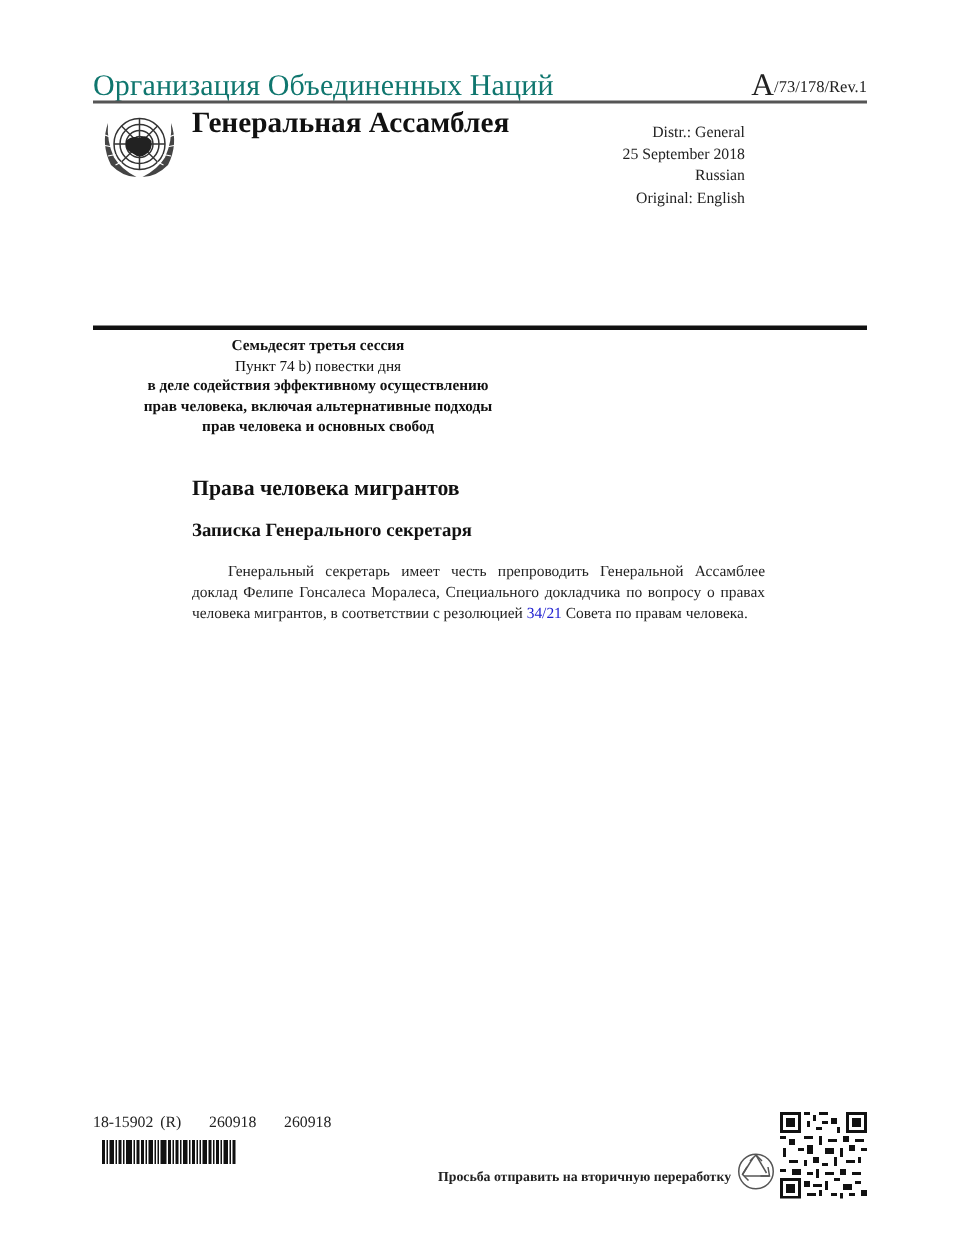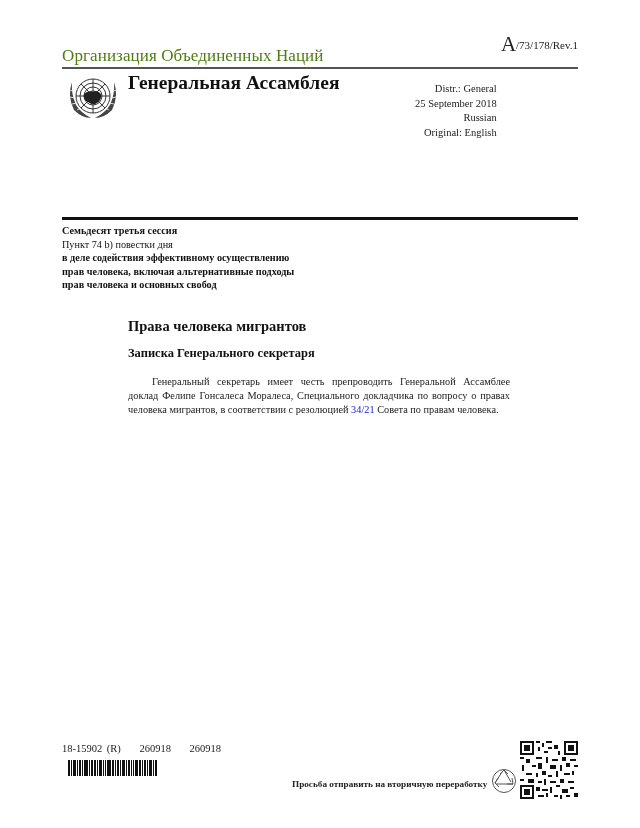--- a/index.html
+++ b/index.html
@@ -1,27 +1,27 @@
 <!DOCTYPE html>
 <html><head>
 <meta charset="utf-8">
 <style>
   html, body { margin:0; padding:0; background:#ffffff; }
   body { width:640px; height:828px; position:relative; overflow:hidden;
          font-family:"Liberation Serif", "DejaVu Serif", serif; color:#111; }
   .abs { position:absolute; }
-  .org { left:62px; top:46px; font-size:17px; color:#4d7c0f; letter-spacing:0.1px; }
-  .symbol { right:62px; top:32px; font-size:11px; color:#222; white-space:nowrap; }
+  .org { left:62px; top:46px; font-size:20px; color:#0f766e; letter-spacing:0.1px; }
+  .symbol { right:62px; top:44px; font-size:11px; color:#222; white-space:nowrap; }
   .symbol .big { font-size:21px; vertical-align:-2px; }
   .rule-thin { left:62px; width:516px; top:67px; height:1.5px; background:#555; }
   .logo { left:64px; top:72px; width:58px; height:52px; }
   .assembly { left:128px; top:72px; font-size:19.5px; font-weight:bold; color:#111;text-align:center; }
   .distr { left:415px; top:82px; font-size:10.5px; line-height:14.5px; color:#222;text-align:right; }
   .rule-thick { left:62px; width:516px; top:217px; height:2.5px; background:#111; }
-  .agenda { left:62px; top:224px; font-size:10.2px; line-height:13.6px; color:#111; width:300px; }
+  .agenda { left:62px; top:224px; font-size:10.2px; line-height:13.6px; color:#111; width:300px;text-align:center; }
   .agenda .b { font-weight:bold; }
   .title { left:128px; top:318px; font-size:14.5px; font-weight:bold; }
   .subtitle { left:128px; top:346px; font-size:12.5px; font-weight:bold; }
   .body-text { left:128px; top:375px; width:382px; font-size:10.3px; line-height:14px;
                text-align:justify; text-indent:24px; color:#222; }
   .body-text a { color:#2020d0; text-decoration:none; }
   .docnum { left:62px; top:743px; font-size:10.5px; color:#222; white-space:pre; word-spacing:2px; }
   .barcode { left:68px; top:760px; height:16px; width:112px; display:flex; gap:0; }
   .barcode span { display:inline-block; height:16px; background:#111; margin-right:1px; }
   .recycle-text { left:292px; top:779px; font-size:9.2px; font-weight:bold; color:#222; }

